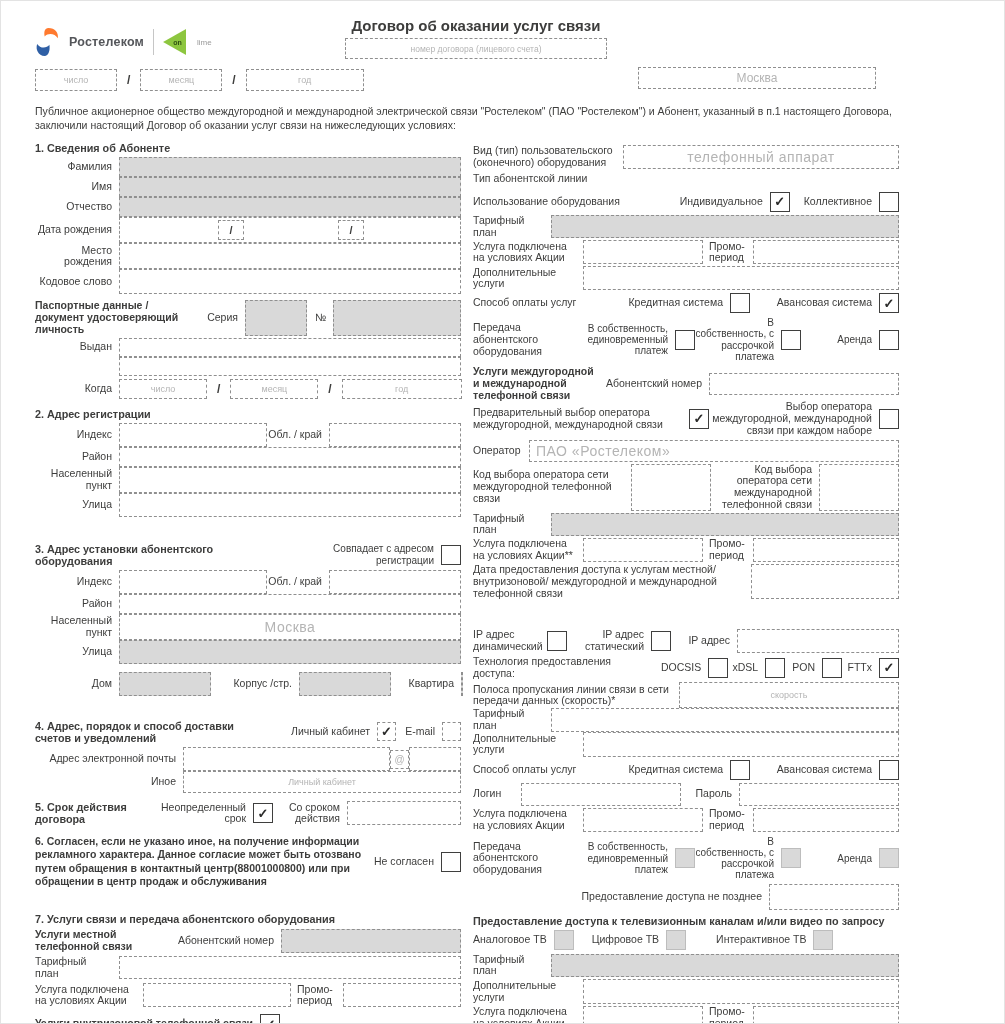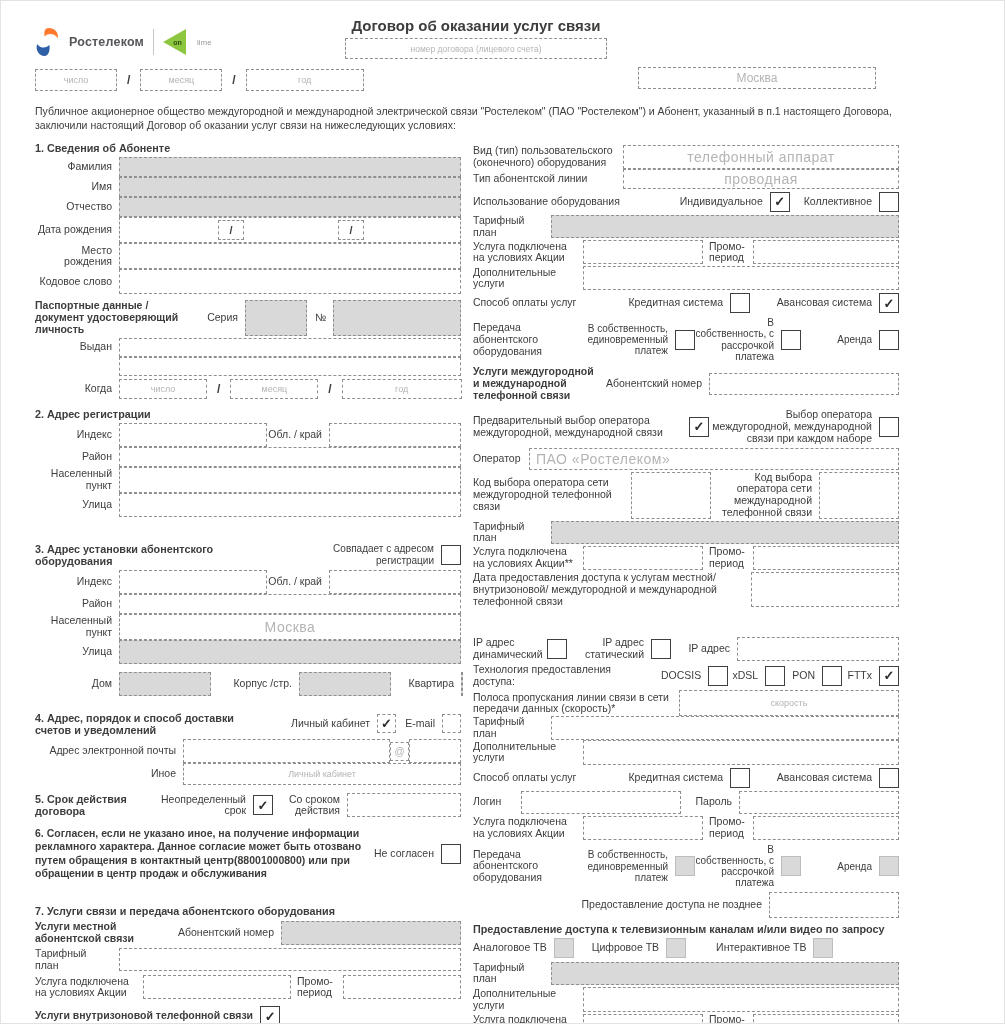--- a/index.html
+++ b/index.html
@@ -186,21 +186,21 @@
         </div>
       <div class="r" style="margin-top:8px;min-height:24px">
         <span class="lbl w84">Дом</span>
         <span class="f g" style="flex:0 0 92px"></span>
         <span class="lbl" style="width:88px">Корпус /стр.</span>
         <span class="f g" style="flex:0 0 92px"></span>
         <span class="lbl" style="width:70px">Квартира</span>
         <span class="f g"></span>
       </div>
 
-      <div class="r" style="margin-top:16px">
+      <div class="r" style="margin-top:24px">
         <span class="sec-h" style="width:218px;line-height:1.15">4. Адрес, порядок и способ доставки счетов и уведомлений</span>
         <span class="lbl" style="flex:1">Личный кабинет</span>
         <span class="cb dsh">✓</span>
         <span class="lbl" style="width:46px">E-mail</span>
         <span class="cb dsh"></span>
       </div>
       <div class="r" style="margin-top:3px;min-height:24px">
         <span class="lbl" style="width:148px">Адрес электронной почты</span>
         <span class="f"></span>
         <span class="cb dsh" style="color:#b4b4b4;font-weight:normal;font-size:10px">@</span>
@@ -220,21 +220,21 @@
       </div>
 
       <div class="r" style="margin-top:10px;align-items:center">
         <div class="b" style="flex:1;line-height:1.25">6. Согласен, если не указано иное, на получение информации рекламного характера. Данное согласие может быть отозвано путем обращения в контактный центр(88001000800) или при обращении в центр продаж и обслуживания</div>
         <span class="lbl" style="width:74px">Не согласен</span>
         <span class="cb"></span>
       </div>
 
       <div class="sec-h" style="margin-top:25px">7. Услуги связи и передача абонентского оборудования</div>
       <div class="r" style="margin-top:4px;min-height:24px">
-        <span class="llbl b" style="width:140px">Услуги местной абонентской связи</span>
+        <span class="llbl b" style="width:140px">Услуги местной телефонной связи</span>
         <span class="lbl" style="width:106px">Абонентский номер</span>
         <span class="f g"></span>
       </div>
       <div class="r" style="margin-top:3px;min-height:22px">
         <span class="llbl" style="width:84px">Тарифный план</span>
         <span class="f"></span>
       </div>
       <div class="r" style="margin-top:4px;min-height:24px">
         <span class="llbl" style="width:108px">Услуга подключена на условиях Акции</span>
         <span class="f"></span>
@@ -248,21 +248,20 @@
 
     </div>
 
     <div class="col-r">
       <div class="r" style="margin-top:3px">
           <span class="llbl" style="width:150px">Вид (тип) пользовательского (оконечного) оборудования</span>
           <span class="f ph-big">телефонный аппарат</span>
         </div>
       <div class="r" style="margin-top:0">
           <span class="llbl" style="width:150px">Тип абонентской линии</span>
-          <span class="f ph-big">проводная</span>
         </div>
       <div class="r" style="margin-top:3px">
         <span class="llbl" style="flex:1">Использование оборудования</span>
         <span class="lbl">Индивидуальное</span>
         <span class="cb">✓</span>
         <span class="lbl" style="padding-left:14px">Коллективное</span>
         <span class="cb"></span>
       </div>
       <div class="r" style="margin-top:3px;min-height:23px">
           <span class="llbl" style="width:78px">Тарифный план</span>
@@ -292,21 +291,21 @@
         <span class="lbl" style="width:86px">В собственность, с рассрочкой платежа</span>
         <span class="cb"></span>
         <span class="lbl" style="flex:1">Аренда</span>
         <span class="cb"></span>
       </div>
       <div class="r" style="margin-top:4px;min-height:30px">
         <span class="llbl b" style="width:128px">Услуги междугородной и международной телефонной связи</span>
         <span class="lbl" style="width:108px">Абонентский номер</span>
         <span class="f" style="align-self:center;min-height:22px"></span>
       </div>
-      <div class="r" style="margin-top:8px">
+      <div class="r" style="margin-top:0">
         <span class="llbl" style="width:216px">Предварительный выбор оператора междугородной, международной связи</span>
         <span class="cb">✓</span>
         <span class="lbl" style="flex:1">Выбор оператора междугородной, международной связи при каждом наборе</span>
         <span class="cb"></span>
       </div>
       <div class="r" style="margin-top:3px;min-height:22px">
         <span class="llbl" style="width:56px">Оператор</span>
         <span class="f lft ph-big">ПАО «Ростелеком»</span>
       </div>
       <div class="r" style="margin-top:2px;min-height:28px">

